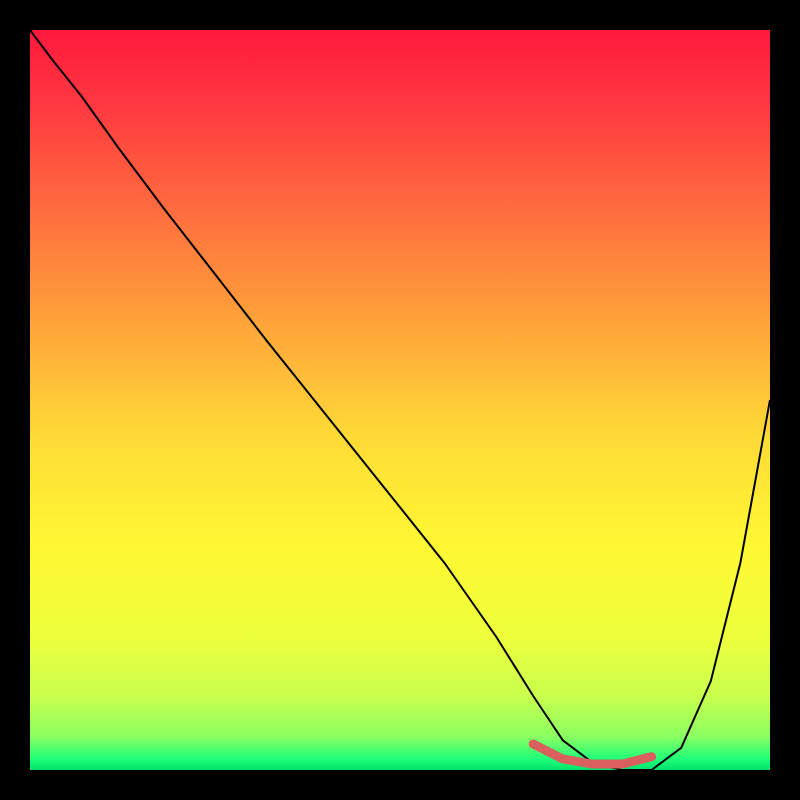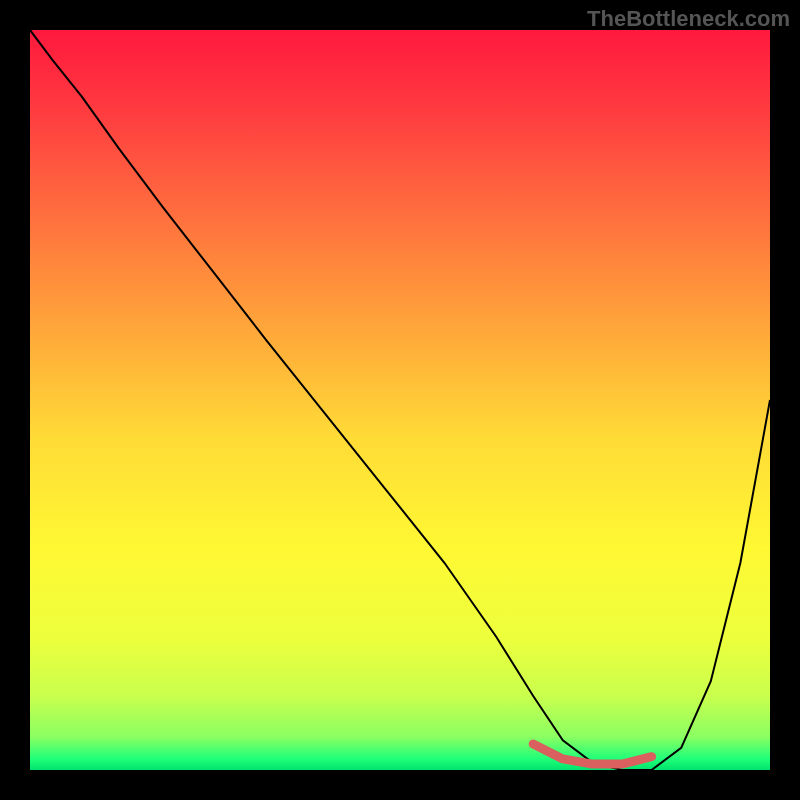--- a/index.html
+++ b/index.html
@@ -34,21 +34,20 @@
     background: #000;
   }
   svg {
     display: block;
   }
 </style>
 </head>
 <body>
 
 <div class="container">
-  <div class="watermark">TheBottleneck.com</div>
   <div class="plot-frame">
     <svg id="chart-svg" width="740" height="740" viewBox="0 0 740 740">
       <defs>
         <linearGradient id="bg-grad" x1="0" y1="0" x2="0" y2="1">
             <stop offset="0%" stop-color="#ff193d"></stop>
             <stop offset="10%" stop-color="#ff3840"></stop>
             <stop offset="25%" stop-color="#ff6f3e"></stop>
             <stop offset="40%" stop-color="#ffa53a"></stop>
             <stop offset="55.00000000000001%" stop-color="#ffdb36"></stop>
             <stop offset="70%" stop-color="#fff833"></stop>

